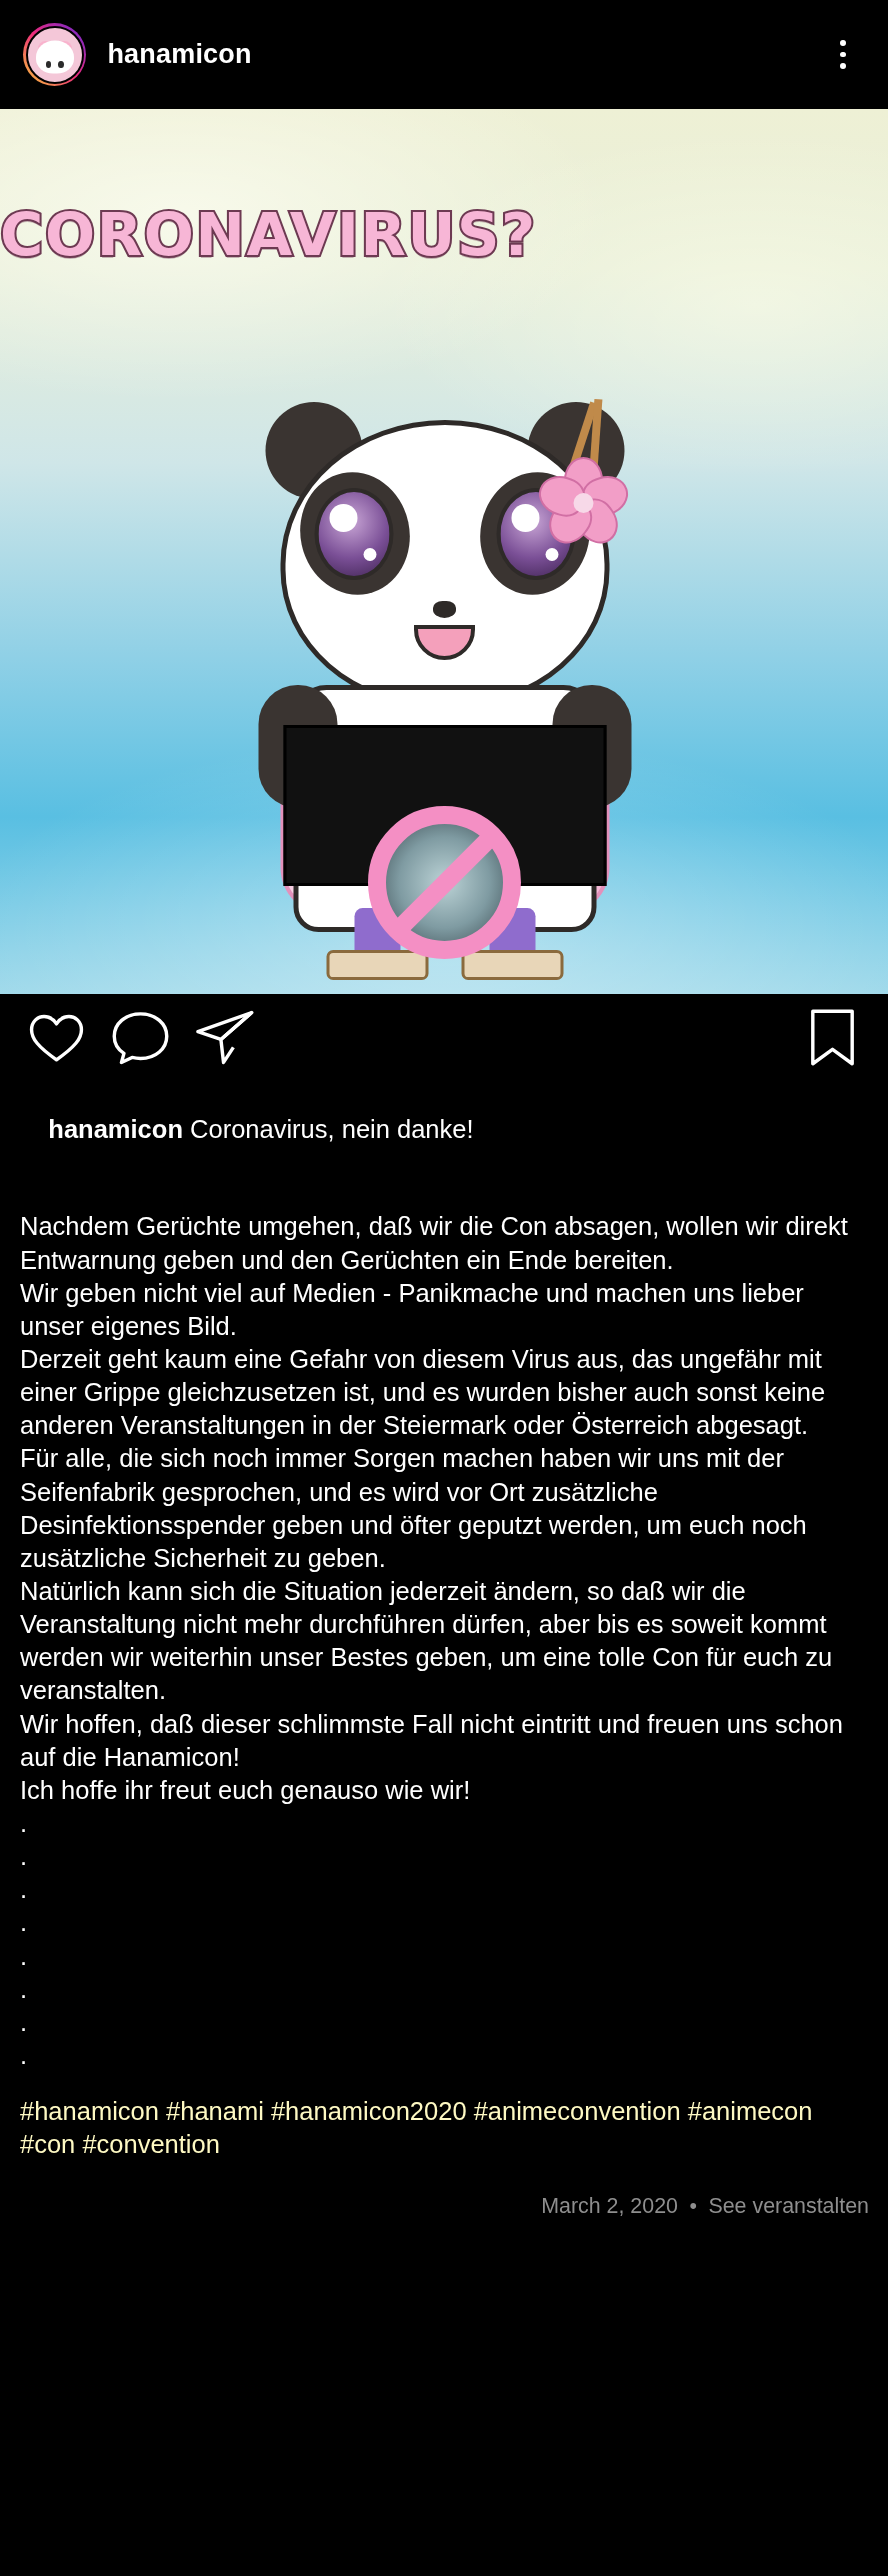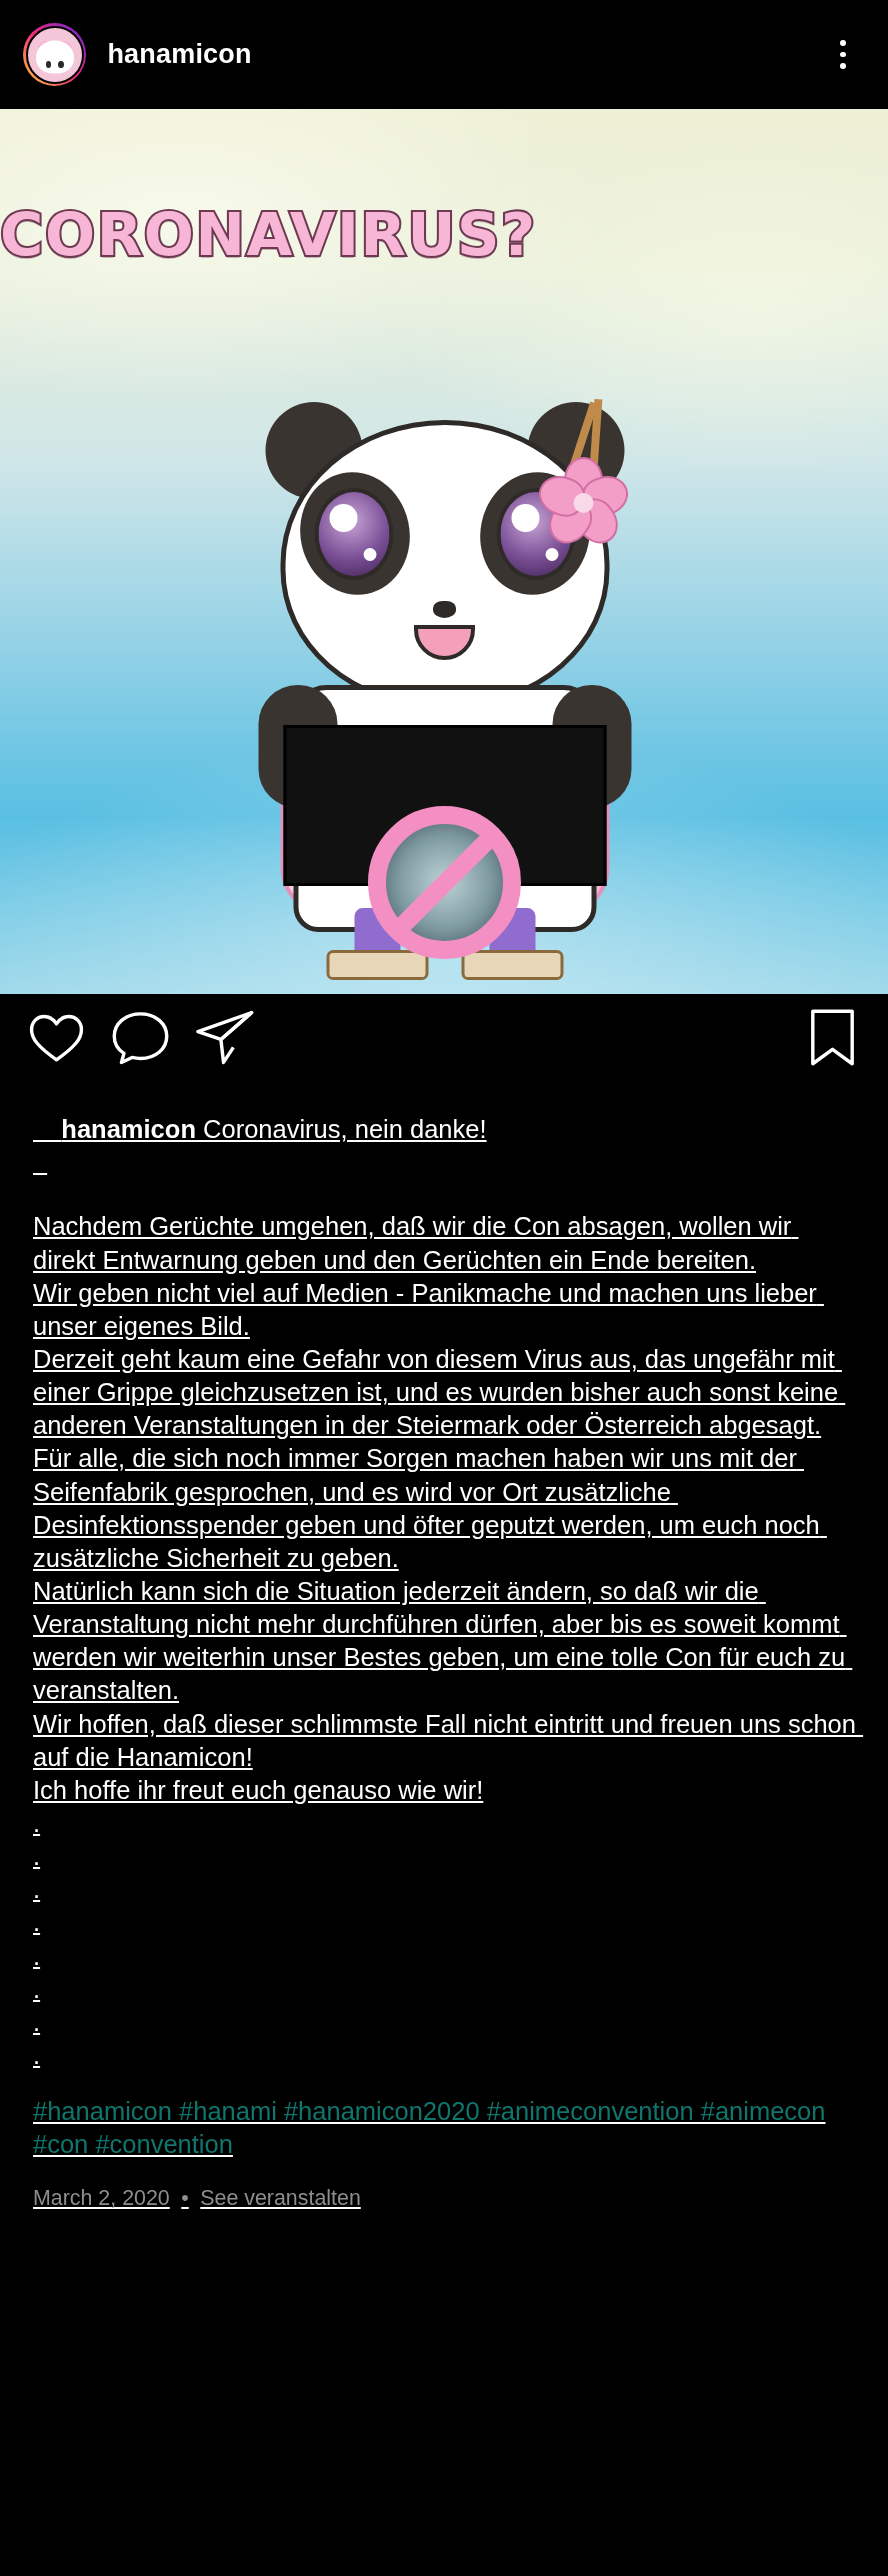--- a/index.html
+++ b/index.html
@@ -248,50 +248,51 @@
     display: flex;
     align-items: center;
     padding: 0 25px;
     background: #000;
   }
   .actions .ico { width: 63px; height: 63px; margin-right: 21.4px; cursor: pointer; }
   .actions .spacer { flex: 1; }
   .actions .ico.save { margin-right: 0; }
 
   
-  .caption-wrap { padding: 0 33px; text-decoration: underline; }
+  .caption-wrap { padding: 0 20px; }
   .caption {
     font-size: 25.5px;
     line-height: 1.30;
     color: #fff;
     white-space: pre-wrap;
     word-wrap: break-word;
   }
   .caption .uname { font-weight: bold; }
   .caption-first { margin-bottom: 31px; }
   .hashtags {
     font-size: 25.5px;
     line-height: 1.30;
-    color: #0f766e;
+    color: #fef9c3;
     margin-top: 23px;
     word-wrap: break-word;
   }
   .comments-link {
     font-size: 25.5px;
     color: #9a9a9a;
     margin-top: 25px;
     cursor: pointer;
   }
   .meta-row {
     display: flex;
     align-items: center;
-    margin-top: 25px;
+    margin-top: 33px;
     padding-bottom: 33px;
     font-size: 21.4px;
     color: #8e8e8e;
+    justify-content: flex-end;
   }
   .meta-row .dot { margin: 0 11.5px; }
   .meta-row .translate { color: #8e8e8e; cursor: pointer; }
 </style>
 </head>
 <body>
 
 <div class="post-header">
   <div class="avatar-ring">
     <div class="avatar-inner">

